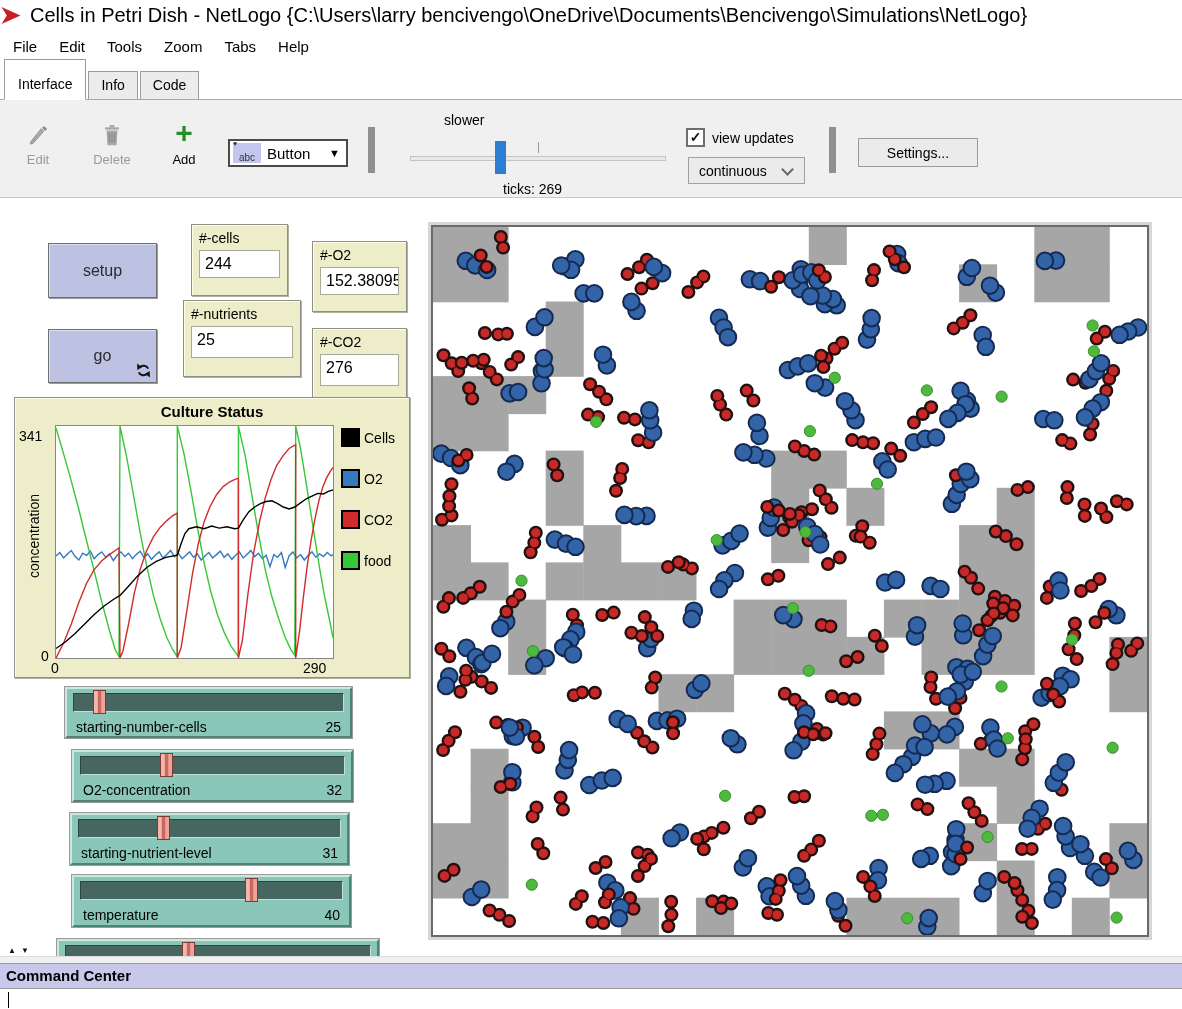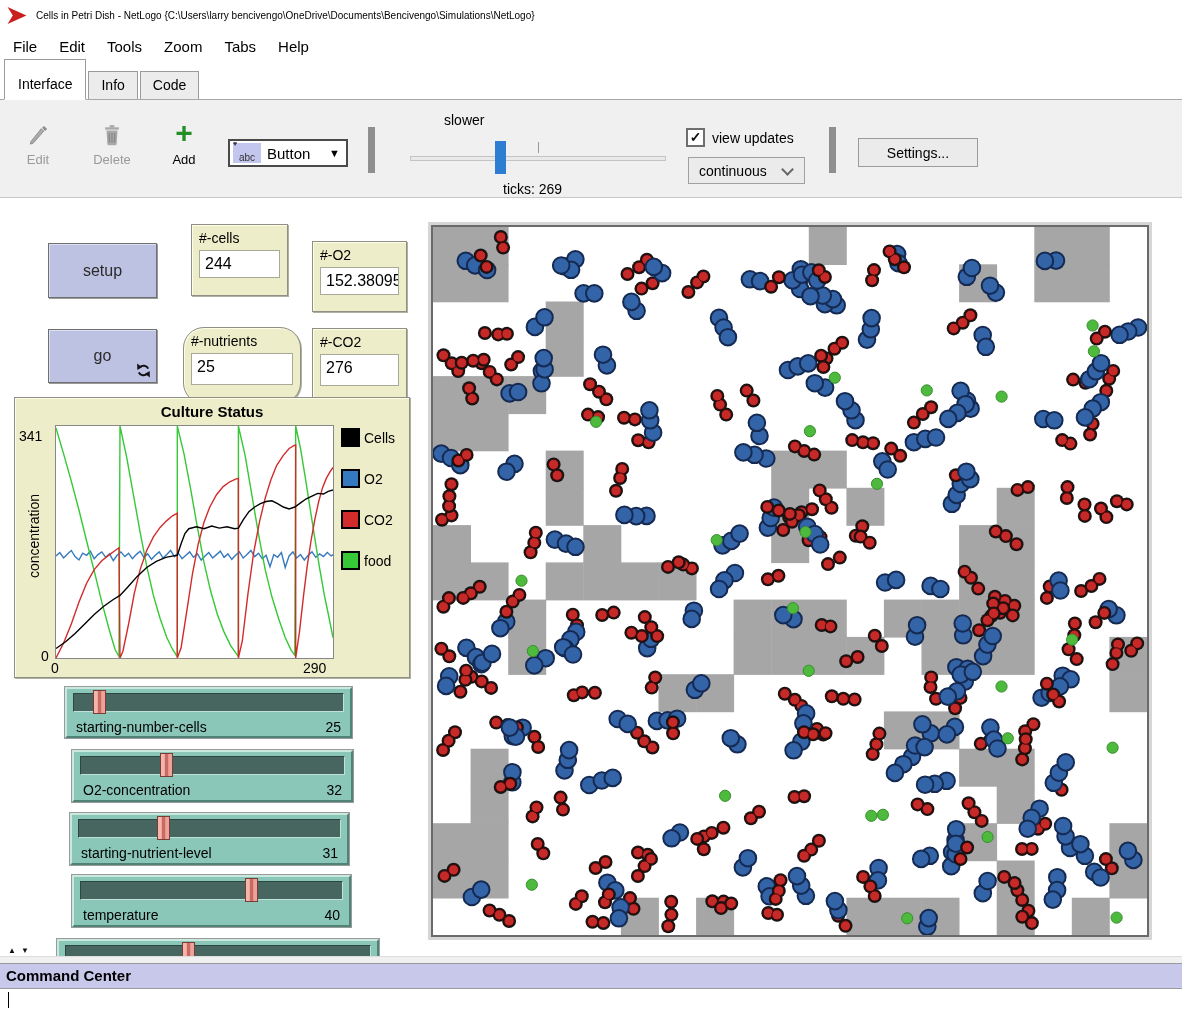--- a/index.html
+++ b/index.html
@@ -1,21 +1,21 @@
 <!DOCTYPE html>
 <html><head>
 <meta charset="utf-8">
 <style>
   html,body{margin:0;padding:0;background:#fff;}
   .app{position:relative;width:1182px;height:1009px;background:#ffffff;overflow:hidden;
        font-family:"Liberation Sans",sans-serif;color:#000;}
 
   
   .titlebar{position:absolute;left:0;top:0;width:100%;height:30px;background:#fff;
-            display:flex;align-items:center;padding-left:6px;box-sizing:border-box;font-size:10px;}
+            display:flex;align-items:center;box-sizing:border-box;font-size:20px;}
   .titlebar .logo{width:22px;height:21px;margin-right:8px;flex:0 0 auto;}
   .menubar{position:absolute;left:0;top:30px;width:100%;height:32px;background:#fff;
            display:flex;align-items:center;padding-left:2px;font-size:15px;}
   .menu-item{padding:5px 11px;cursor:default;}
   .tabrow{position:absolute;left:0;top:62px;width:100%;height:38px;background:#fff;
           border-bottom:1px solid #A8A8A8;display:flex;align-items:flex-end;padding-left:4px;box-sizing:border-box;}
   .tab{border:1px solid #9B9B9B;border-bottom:none;background:#ECECEC;font-size:14px;
        padding:5px 12px 6px 12px;margin-right:2px;position:relative;}
   .tab.active{background:#fff;padding:16px 13px 7px 13px;margin-bottom:-1px;border-bottom:1px solid #fff;z-index:2;}
 
@@ -60,21 +60,21 @@
   .btn-go{left:48px;top:329px;width:107px;height:52px;}
   .go-icon{position:absolute;right:5px;bottom:4px;width:15px;height:15px;}
 
   .monitor{position:absolute;background:#EDEDC9;border:1px solid #8F8F85;
            box-shadow:inset 1px 1px 0 #fdfde8, 1px 1px 0 #b0b0a0;padding:5px 7px;box-sizing:border-box;}
   .mlabel{font-size:14px;margin-bottom:4px;}
   .mvalue{background:#fff;border:1px solid #A9A998;height:28px;font-size:16px;padding:4px 0 0 5px;
           box-sizing:border-box;overflow:hidden;white-space:nowrap;}
   .mon-cells{left:191px;top:224px;width:97px;height:72px;}
   .mon-o2{left:312px;top:241px;width:95px;height:71px;}
-  .mon-nutrients{left:183px;top:327px;width:118px;height:77px;border-radius:21px;}
+  .mon-nutrients{left:183px;top:300px;width:118px;height:77px;}
   .mon-co2{left:312px;top:328px;width:95px;height:77px;}
   .mon-nutrients .mvalue,.mon-co2 .mvalue{height:32px;}
 
   .plotw{position:absolute;left:14px;top:397px;width:396px;height:281px;background:#EDEDC9;
          border:1px solid #8F8F85;box-shadow:inset 1px 1px 0 #fdfde8, 1px 1px 0 #b0b0a0;box-sizing:border-box;}
   .plot-title{text-align:center;font-weight:bold;font-size:15px;margin-top:5px;}
   .plot-area{position:absolute;left:40px;top:27px;width:277px;height:232px;background:#fff;border:1px solid #888;}
   .ax{position:absolute;font-size:14px;}
   .ax-ymax{left:4px;top:30px;} .ax-ymin{left:26px;top:250px;}
   .ax-x0{left:36px;top:262px;} .ax-xlabel{left:140px;top:262px;width:80px;text-align:center;margin-top:32px;}

